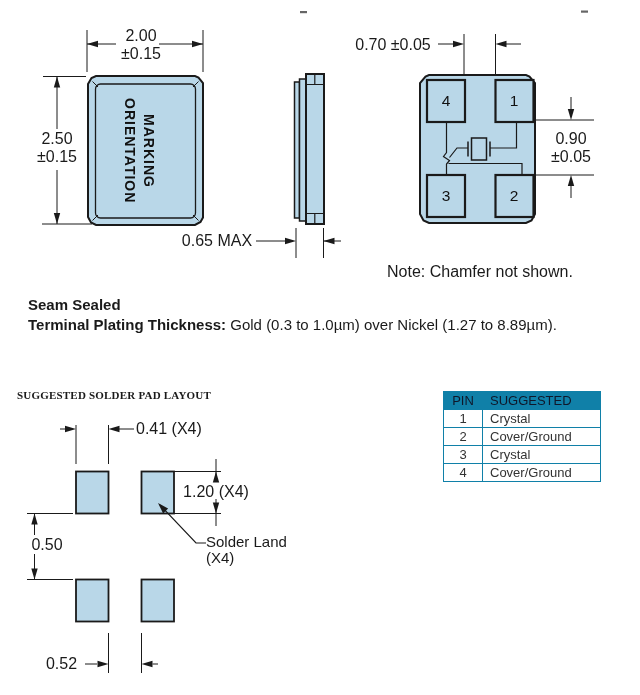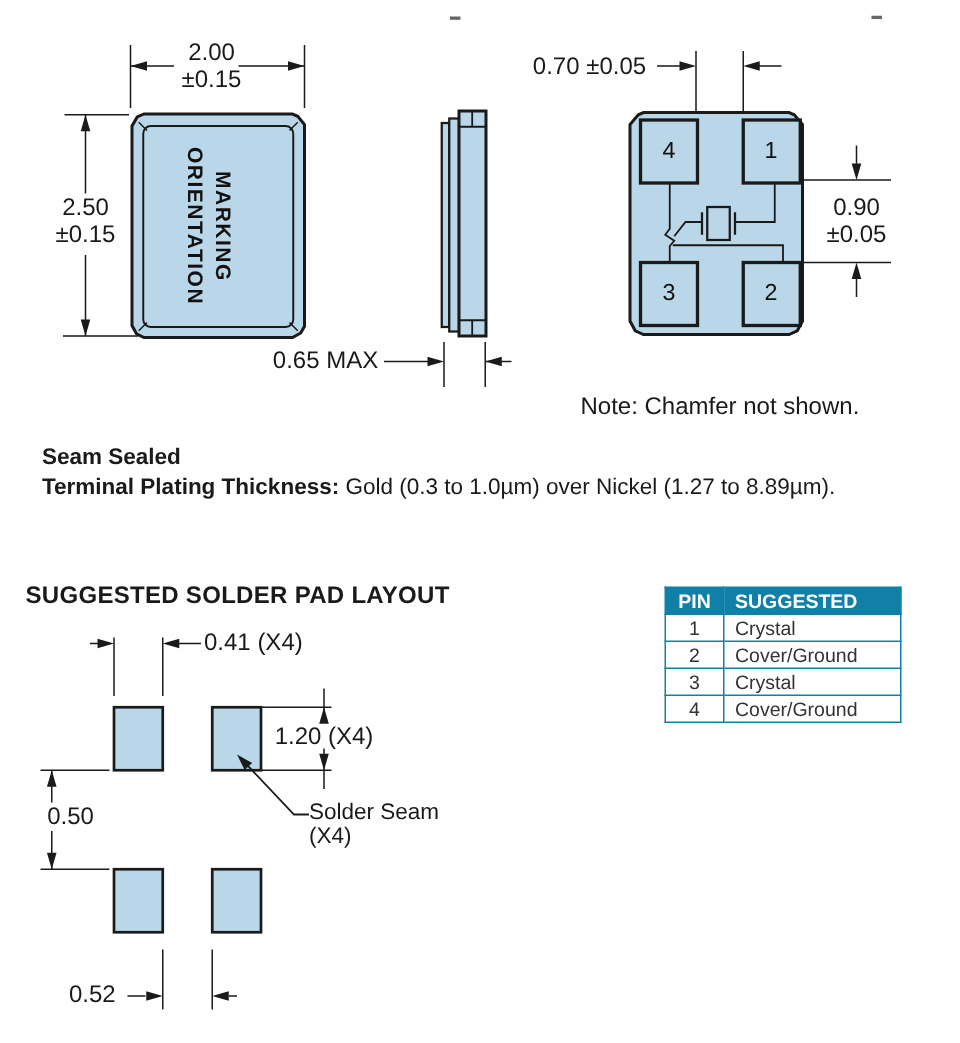--- a/index.html
+++ b/index.html
@@ -10,25 +10,25 @@
   .dim{font-size:16px;line-height:18px;}
   .ctr{text-align:center;white-space:normal;}
   .rt{text-align:center;}
   .body-txt{font-size:15px;}
   .b{font-weight:bold;}
   .marking{position:absolute;left:116px;top:92px;width:42px;height:118px;
            writing-mode:vertical-rl;text-align:center;font-size:14px;font-weight:bold;
            letter-spacing:1px;line-height:19px;word-spacing:100px;color:#111;}
   .padnum{position:absolute;display:flex;align-items:center;justify-content:center;
           font-size:15.5px;color:#111;}
-  .title{font-size:16px;font-weight:bold;letter-spacing:0.2px;}
+  .title{font-size:11px;font-weight:bold;letter-spacing:0.2px;font-family:Liberation Serif, serif;}
   table.pins{position:absolute;left:443px;top:391px;width:158px;border-collapse:collapse;
              font-size:13px;table-layout:fixed;}
   table.pins th,table.pins td{border:1.5px solid #1080a8;padding:0;}
-  table.pins th{background:#1080a8;color:#ffffff;font-weight:bold;height:17px;}
+  table.pins th{background:#1080a8;color:#0f172a;font-weight:normal;height:17px;}
   table.pins td{height:17px;color:#333333;background:#ffffff;}
   .col-pin{width:38px;text-align:center;}
   .col-conn{text-align:left;padding-left:7px !important;}
   svg .ln{stroke:#1a1a1a;fill:none;}
   svg .fillb{fill:#b9d7e8;}
   svg .arr{fill:#1a1a1a;stroke:none;}
 </style>
 </head>
 <body>
 
@@ -154,21 +154,21 @@
   </div>
 
   <div class="txt title" style="left:17px;top:389px;">SUGGESTED SOLDER PAD LAYOUT</div>
 
   <div class="txt dim" style="left:136px;top:420px;">0.41 (X4)</div>
   <div class="txt dim ctr" style="left:176px;top:483px;width:80px;">1.20 (X4)</div>
   <div class="txt dim ctr" style="left:22px;top:536px;width:50px;">0.50</div>
   <div class="txt dim rt" style="left:40px;top:655px;width:43px;">0.52</div>
 
   <div class="txt body-txt" style="left:206px;top:534px;line-height:16px;">
-    <span style="display:block">Solder Seam</span>
+    <span style="display:block">Solder Land</span>
     <span style="display:block">(X4)</span>
   </div>
 
   <table class="pins">
     <thead>
       <tr>
         <th class="col-pin">PIN</th>
         <th class="col-conn">SUGGESTED</th>
       </tr>
     </thead>

